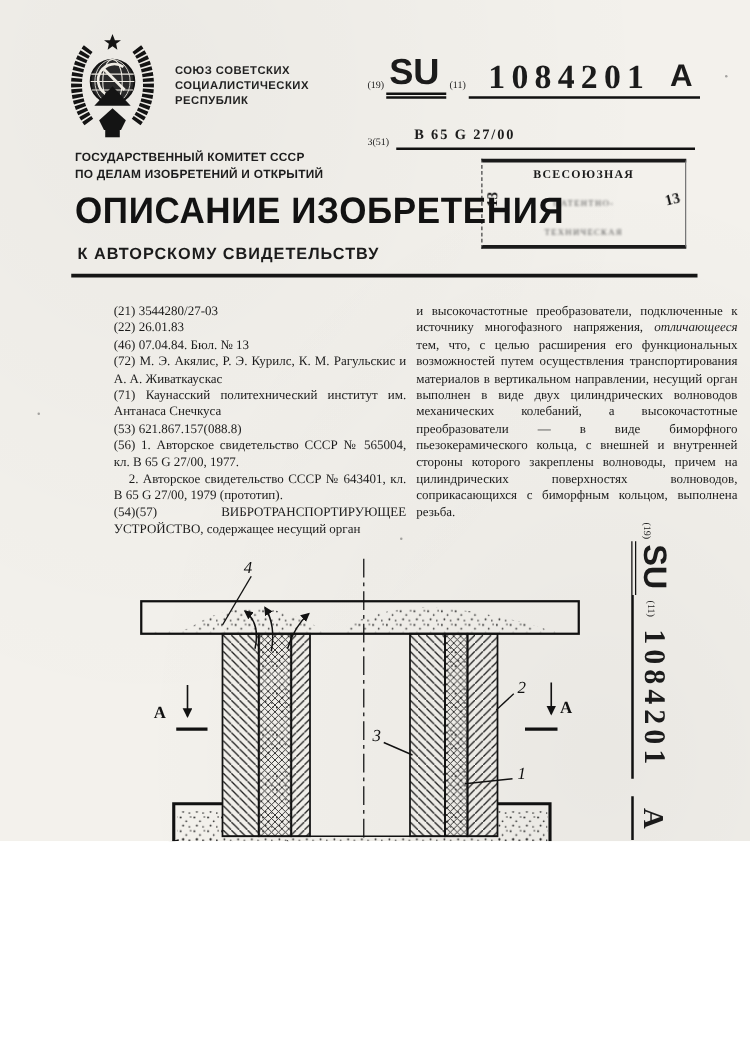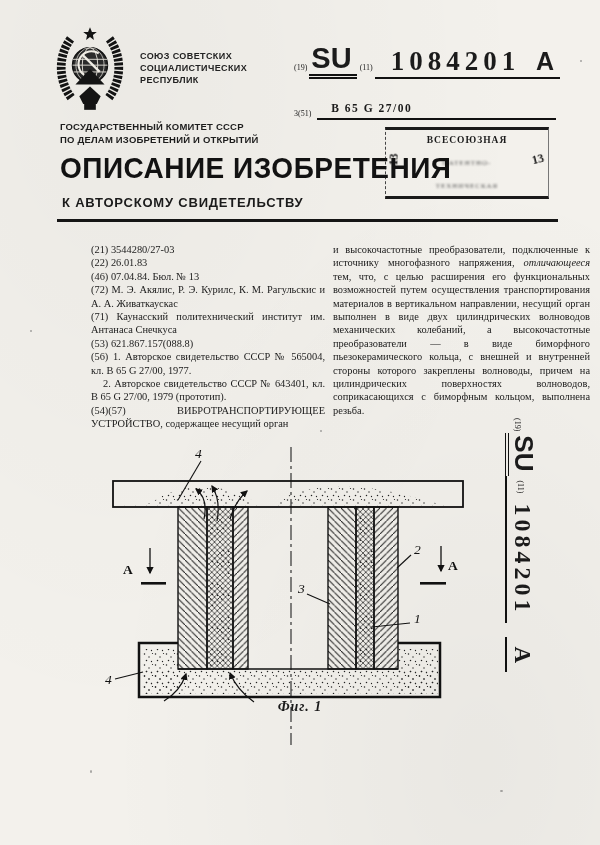--- a/index.html
+++ b/index.html
@@ -1,17 +1,17 @@
 <!DOCTYPE html>
 <html><head>
 <meta charset="utf-8">
 <style>
   html,body{margin:0;padding:0;}
   .page{
-    position:relative; width:600px; height:845px;
+    position:relative; width:600px; height:673px;
     background:
       radial-gradient(ellipse at 20% 10%, rgba(0,0,0,0.03), transparent 60%),
       radial-gradient(ellipse at 80% 90%, rgba(0,0,0,0.04), transparent 55%),
       #f3f1ec;
     font-family:"Liberation Serif", serif;
     color:#1b1b1b; overflow:hidden;
   }
   
   .emblem{position:absolute; left:56px; top:26px; width:68px; height:88px;}
   .union{position:absolute; left:140px; top:50px; font-family:"Liberation Sans",sans-serif;

